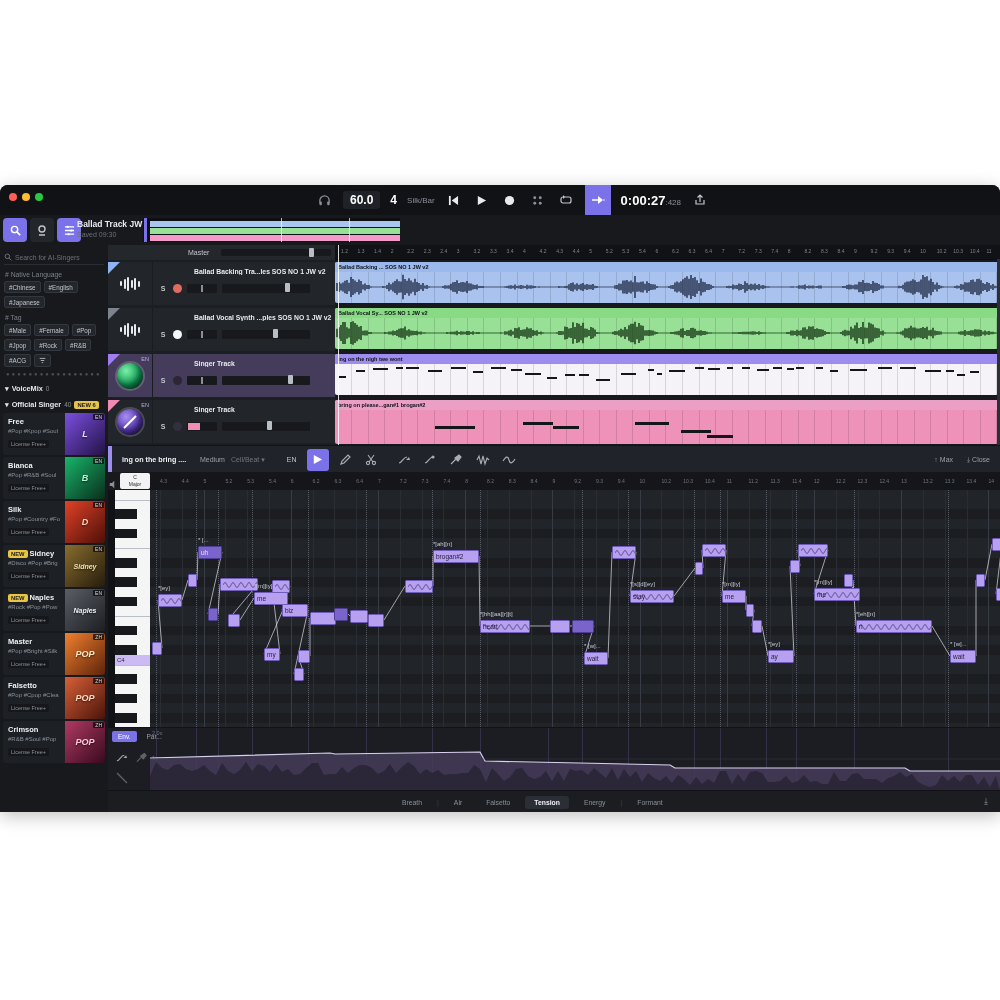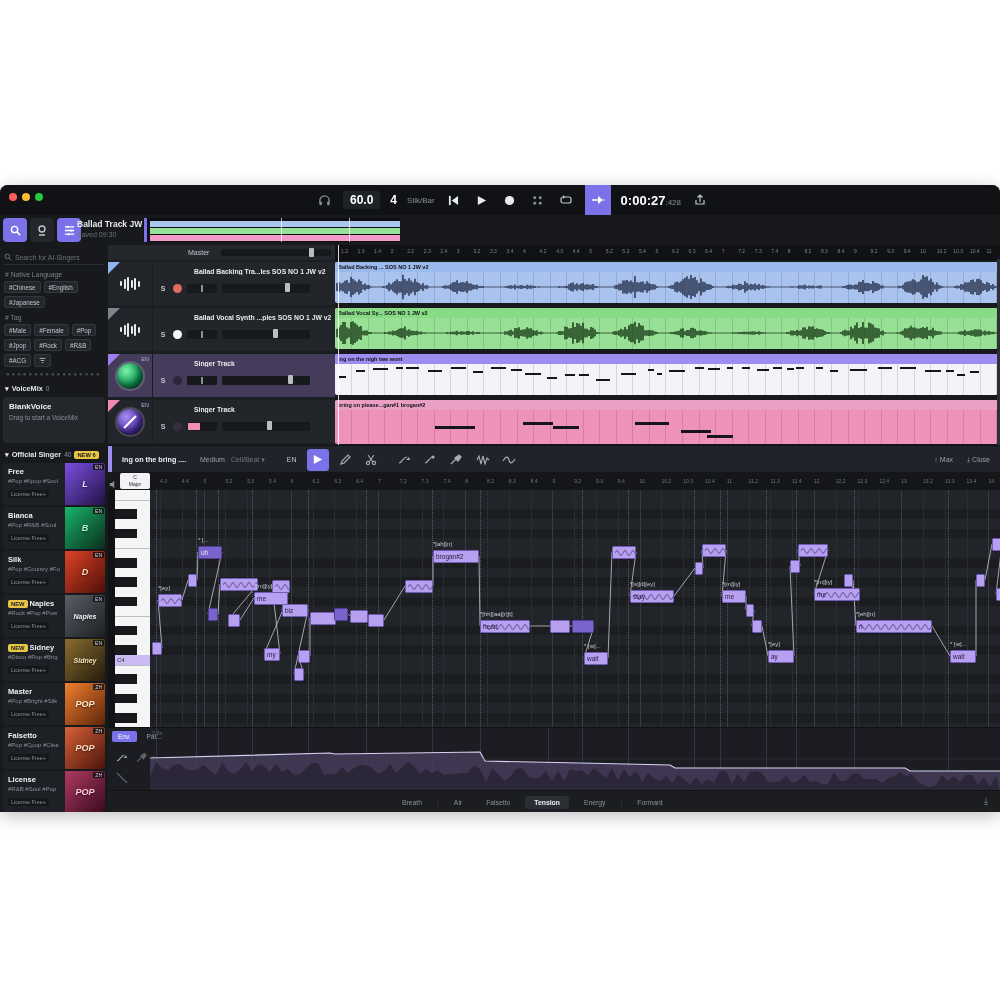--- a/index.html
+++ b/index.html
@@ -253,24 +253,20 @@
         <span class="fbtn"><svg width="7" height="7" viewBox="0 0 10 10">
             <path d="M1 2 h8 M2.5 5 h5 M4 8 h2" stroke="#c2c6cd" stroke-width="1.2"></path>
           </svg></span>
       </div>
     <div class="dots">●●●●●●●●●●●●●●●●●●●●●●</div>
     <div class="sechead">
       <span>▾</span>
       <span>VoiceMix</span>
       <span class="seccount">0</span>
     </div>
-    <div class="bvcard">
-      <div class="bvtitle">BlankVoice</div>
-      <div class="bvsub">Drag to start a VoiceMix</div>
-    </div>
     <div class="sechead">
       <span>▾</span>
       <span>Official Singer</span>
       <span class="seccount">40</span>
       <span class="newpill">NEW 6</span>
     </div>
     <div id="singerList">
         <div class="scard">
           <div class="sart" style="background: linear-gradient(135deg, rgb(122, 79, 224) 0%, rgb(36, 18, 69) 100%);">
             <span class="sartText" style="color: rgb(232, 221, 255);">L</span>
@@ -298,44 +294,44 @@
             <span class="sartText" style="color: rgb(255, 217, 194);">D</span>
           </div>
           <span class="slang">EN</span>
           <div class="sname">
             <span>Silk</span>
           </div>
           <div class="stags">#Pop #Country #Fo</div>
           <div class="slic">License Free+</div>
         </div>
         <div class="scard">
+          <div class="sart" style="background: linear-gradient(135deg, rgb(138, 109, 47) 0%, rgb(36, 28, 12) 100%);">
+            <span class="sartText" style="color: rgb(242, 227, 176); font-size: 7px;">Sidney</span>
+          </div>
+          <span class="slang">EN</span>
+          <div class="sname">
+            <span class="newpill">NEW</span>
+            <span>Sidney</span>
+          </div>
+          <div class="stags">#Disco #Pop #Brig</div>
+          <div class="slic">License Free+</div>
+        </div>
+        <div class="scard">
           <div class="sart" style="background: linear-gradient(135deg, rgb(90, 95, 102) 0%, rgb(28, 30, 34) 100%);">
             <span class="sartText" style="color: rgb(240, 241, 244); font-size: 7px;">Naples</span>
           </div>
           <span class="slang">EN</span>
           <div class="sname">
             <span class="newpill">NEW</span>
             <span>Naples</span>
           </div>
           <div class="stags">#Rock #Pop #Pow</div>
           <div class="slic">License Free+</div>
         </div>
         <div class="scard">
-          <div class="sart" style="background: linear-gradient(135deg, rgb(138, 109, 47) 0%, rgb(36, 28, 12) 100%);">
-            <span class="sartText" style="color: rgb(242, 227, 176); font-size: 7px;">Sidney</span>
-          </div>
-          <span class="slang">EN</span>
-          <div class="sname">
-            <span class="newpill">NEW</span>
-            <span>Sidney</span>
-          </div>
-          <div class="stags">#Disco #Pop #Brig</div>
-          <div class="slic">License Free+</div>
-        </div>
-        <div class="scard">
           <div class="sart" style="background: linear-gradient(135deg, rgb(240, 128, 48) 0%, rgb(94, 36, 8) 100%);">
             <span class="sartText" style="color: rgb(255, 232, 200);">POP</span>
           </div>
           <span class="slang">ZH</span>
           <div class="sname">
             <span>Master</span>
           </div>
           <div class="stags">#Pop #Bright #Silk</div>
           <div class="slic">License Free+</div>
         </div>
@@ -349,21 +345,21 @@
           </div>
           <div class="stags">#Pop #Cpop #Clea</div>
           <div class="slic">License Free+</div>
         </div>
         <div class="scard">
           <div class="sart" style="background: linear-gradient(135deg, rgb(176, 58, 98) 0%, rgb(56, 10, 30) 100%);">
             <span class="sartText" style="color: rgb(255, 200, 220);">POP</span>
           </div>
           <span class="slang">ZH</span>
           <div class="sname">
-            <span>License</span>
+            <span>Crimson</span>
           </div>
           <div class="stags">#R&amp;B #Soul #Pop</div>
           <div class="slic">License Free+</div>
         </div>
       </div>
   </div>
 
   <div class="trackheads">
     <div class="masterrow">
       <span class="mlabel">Master</span>

